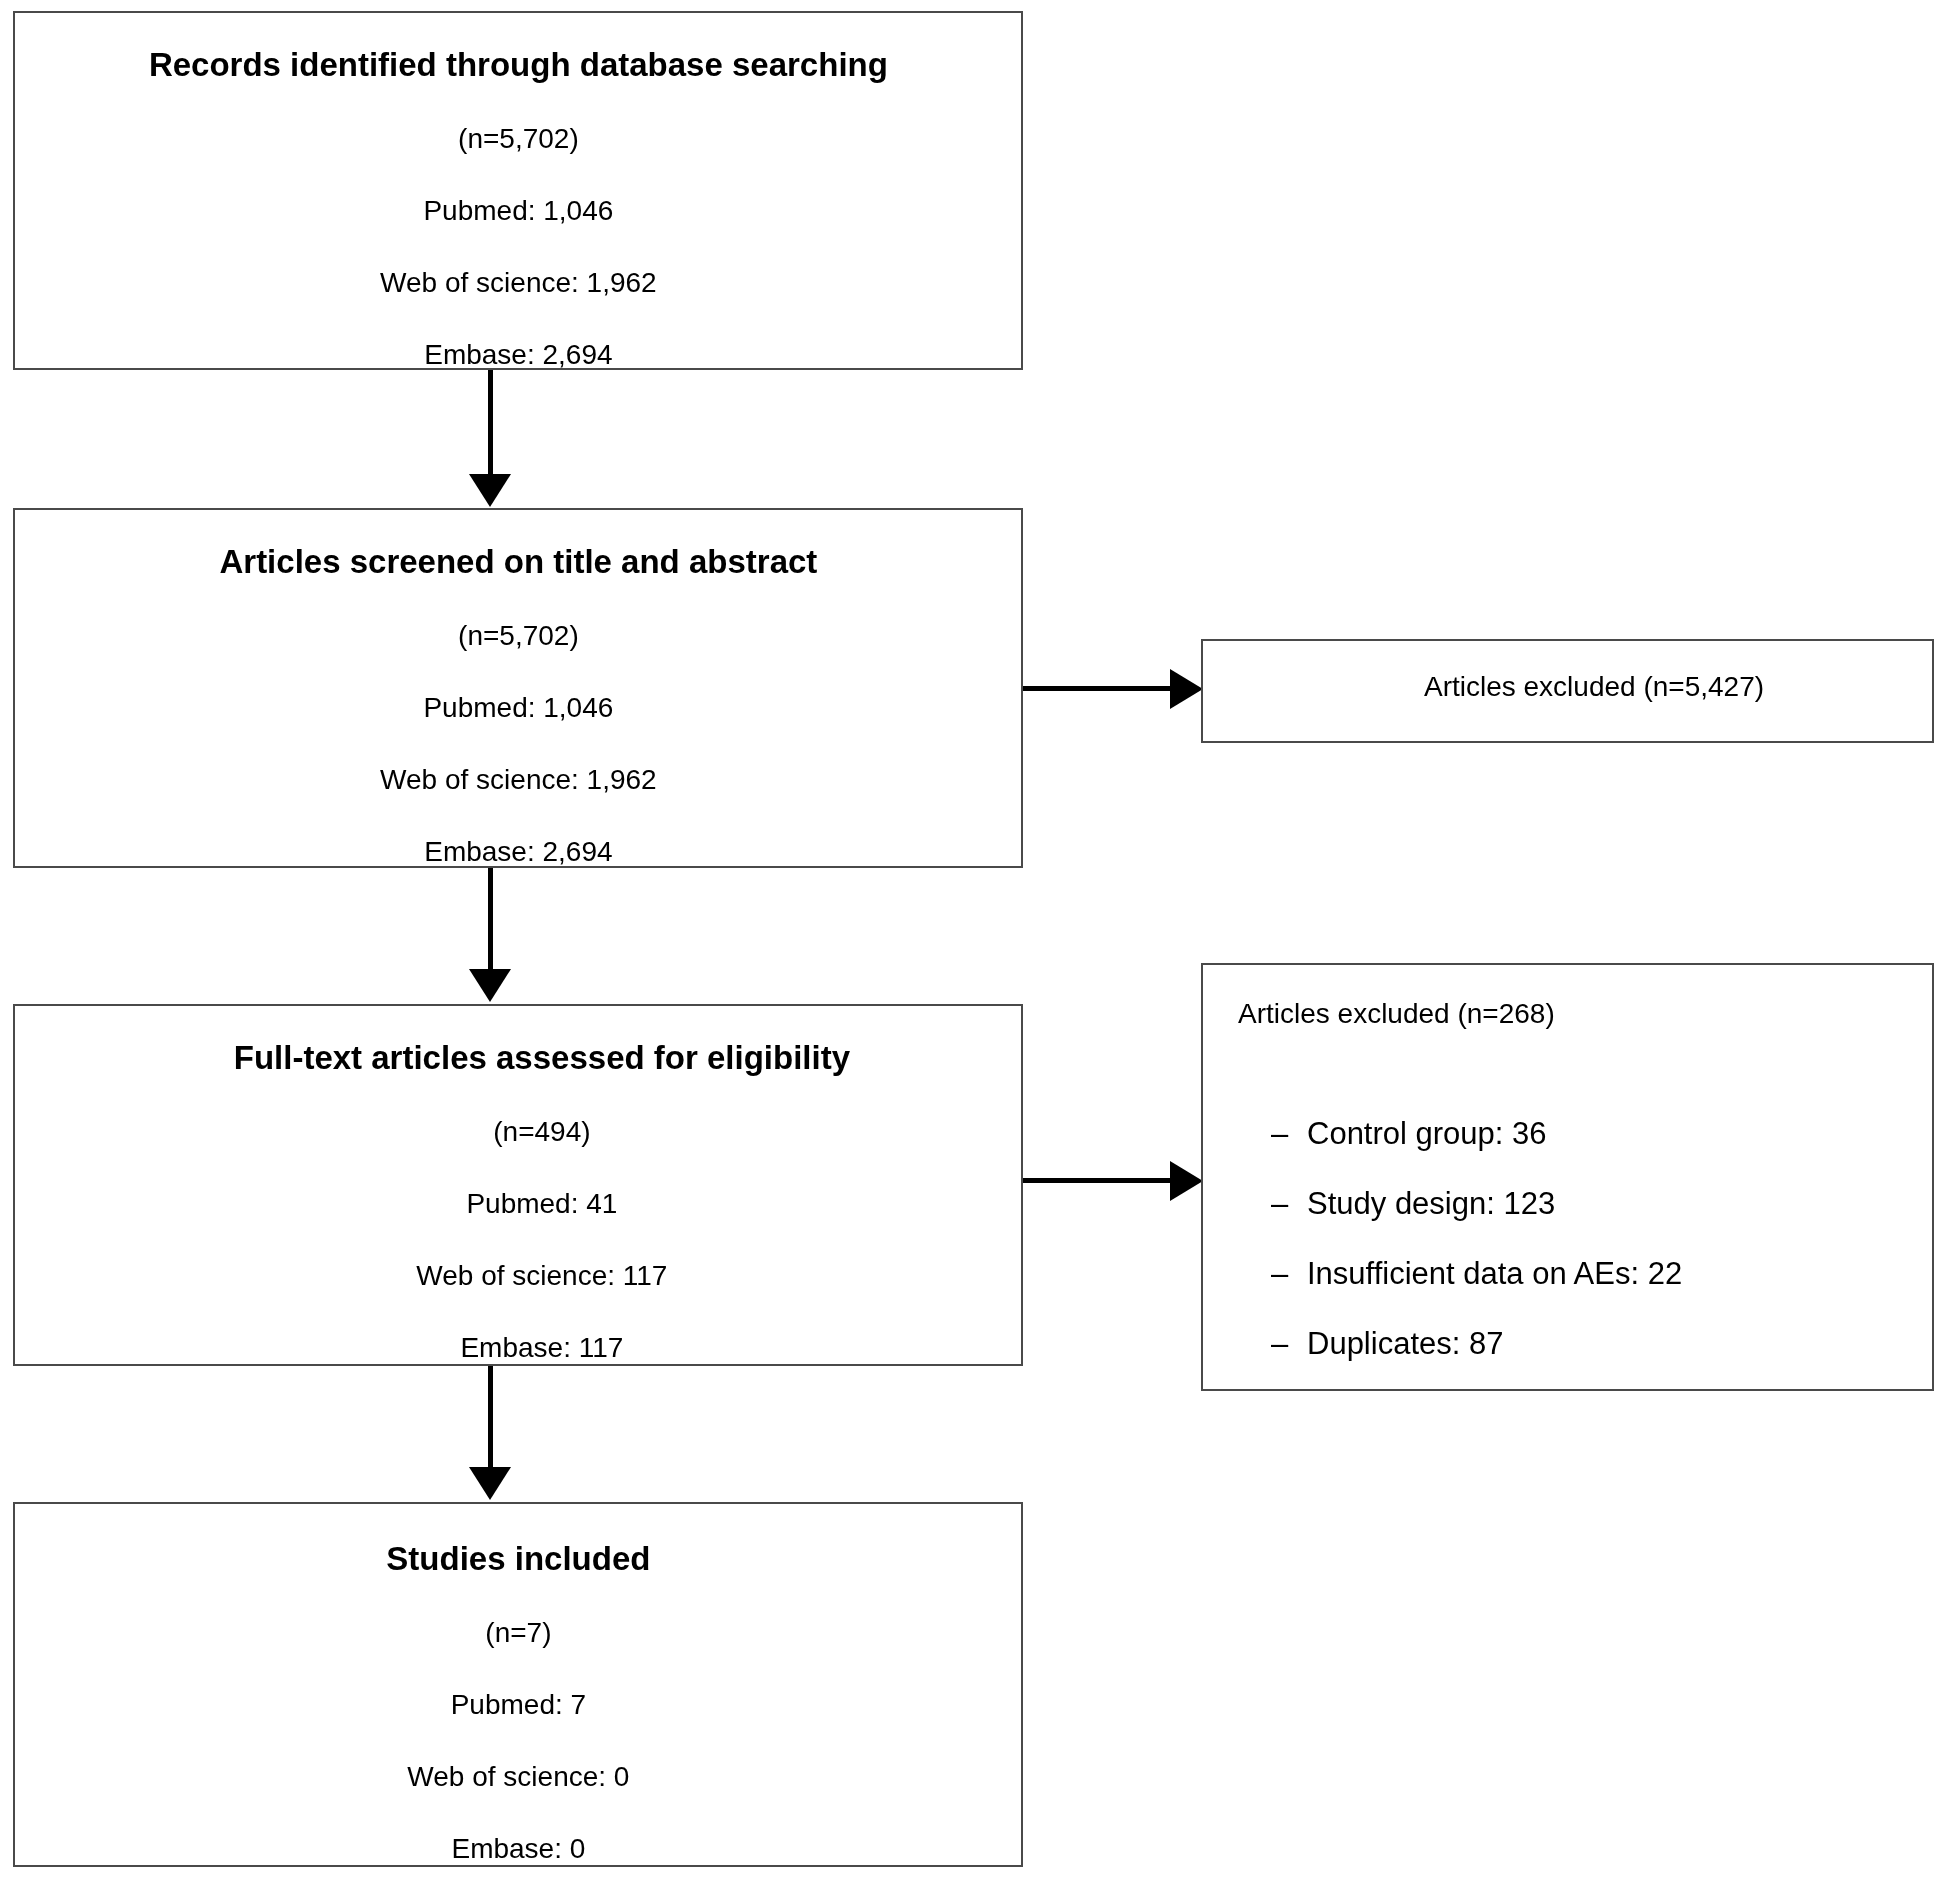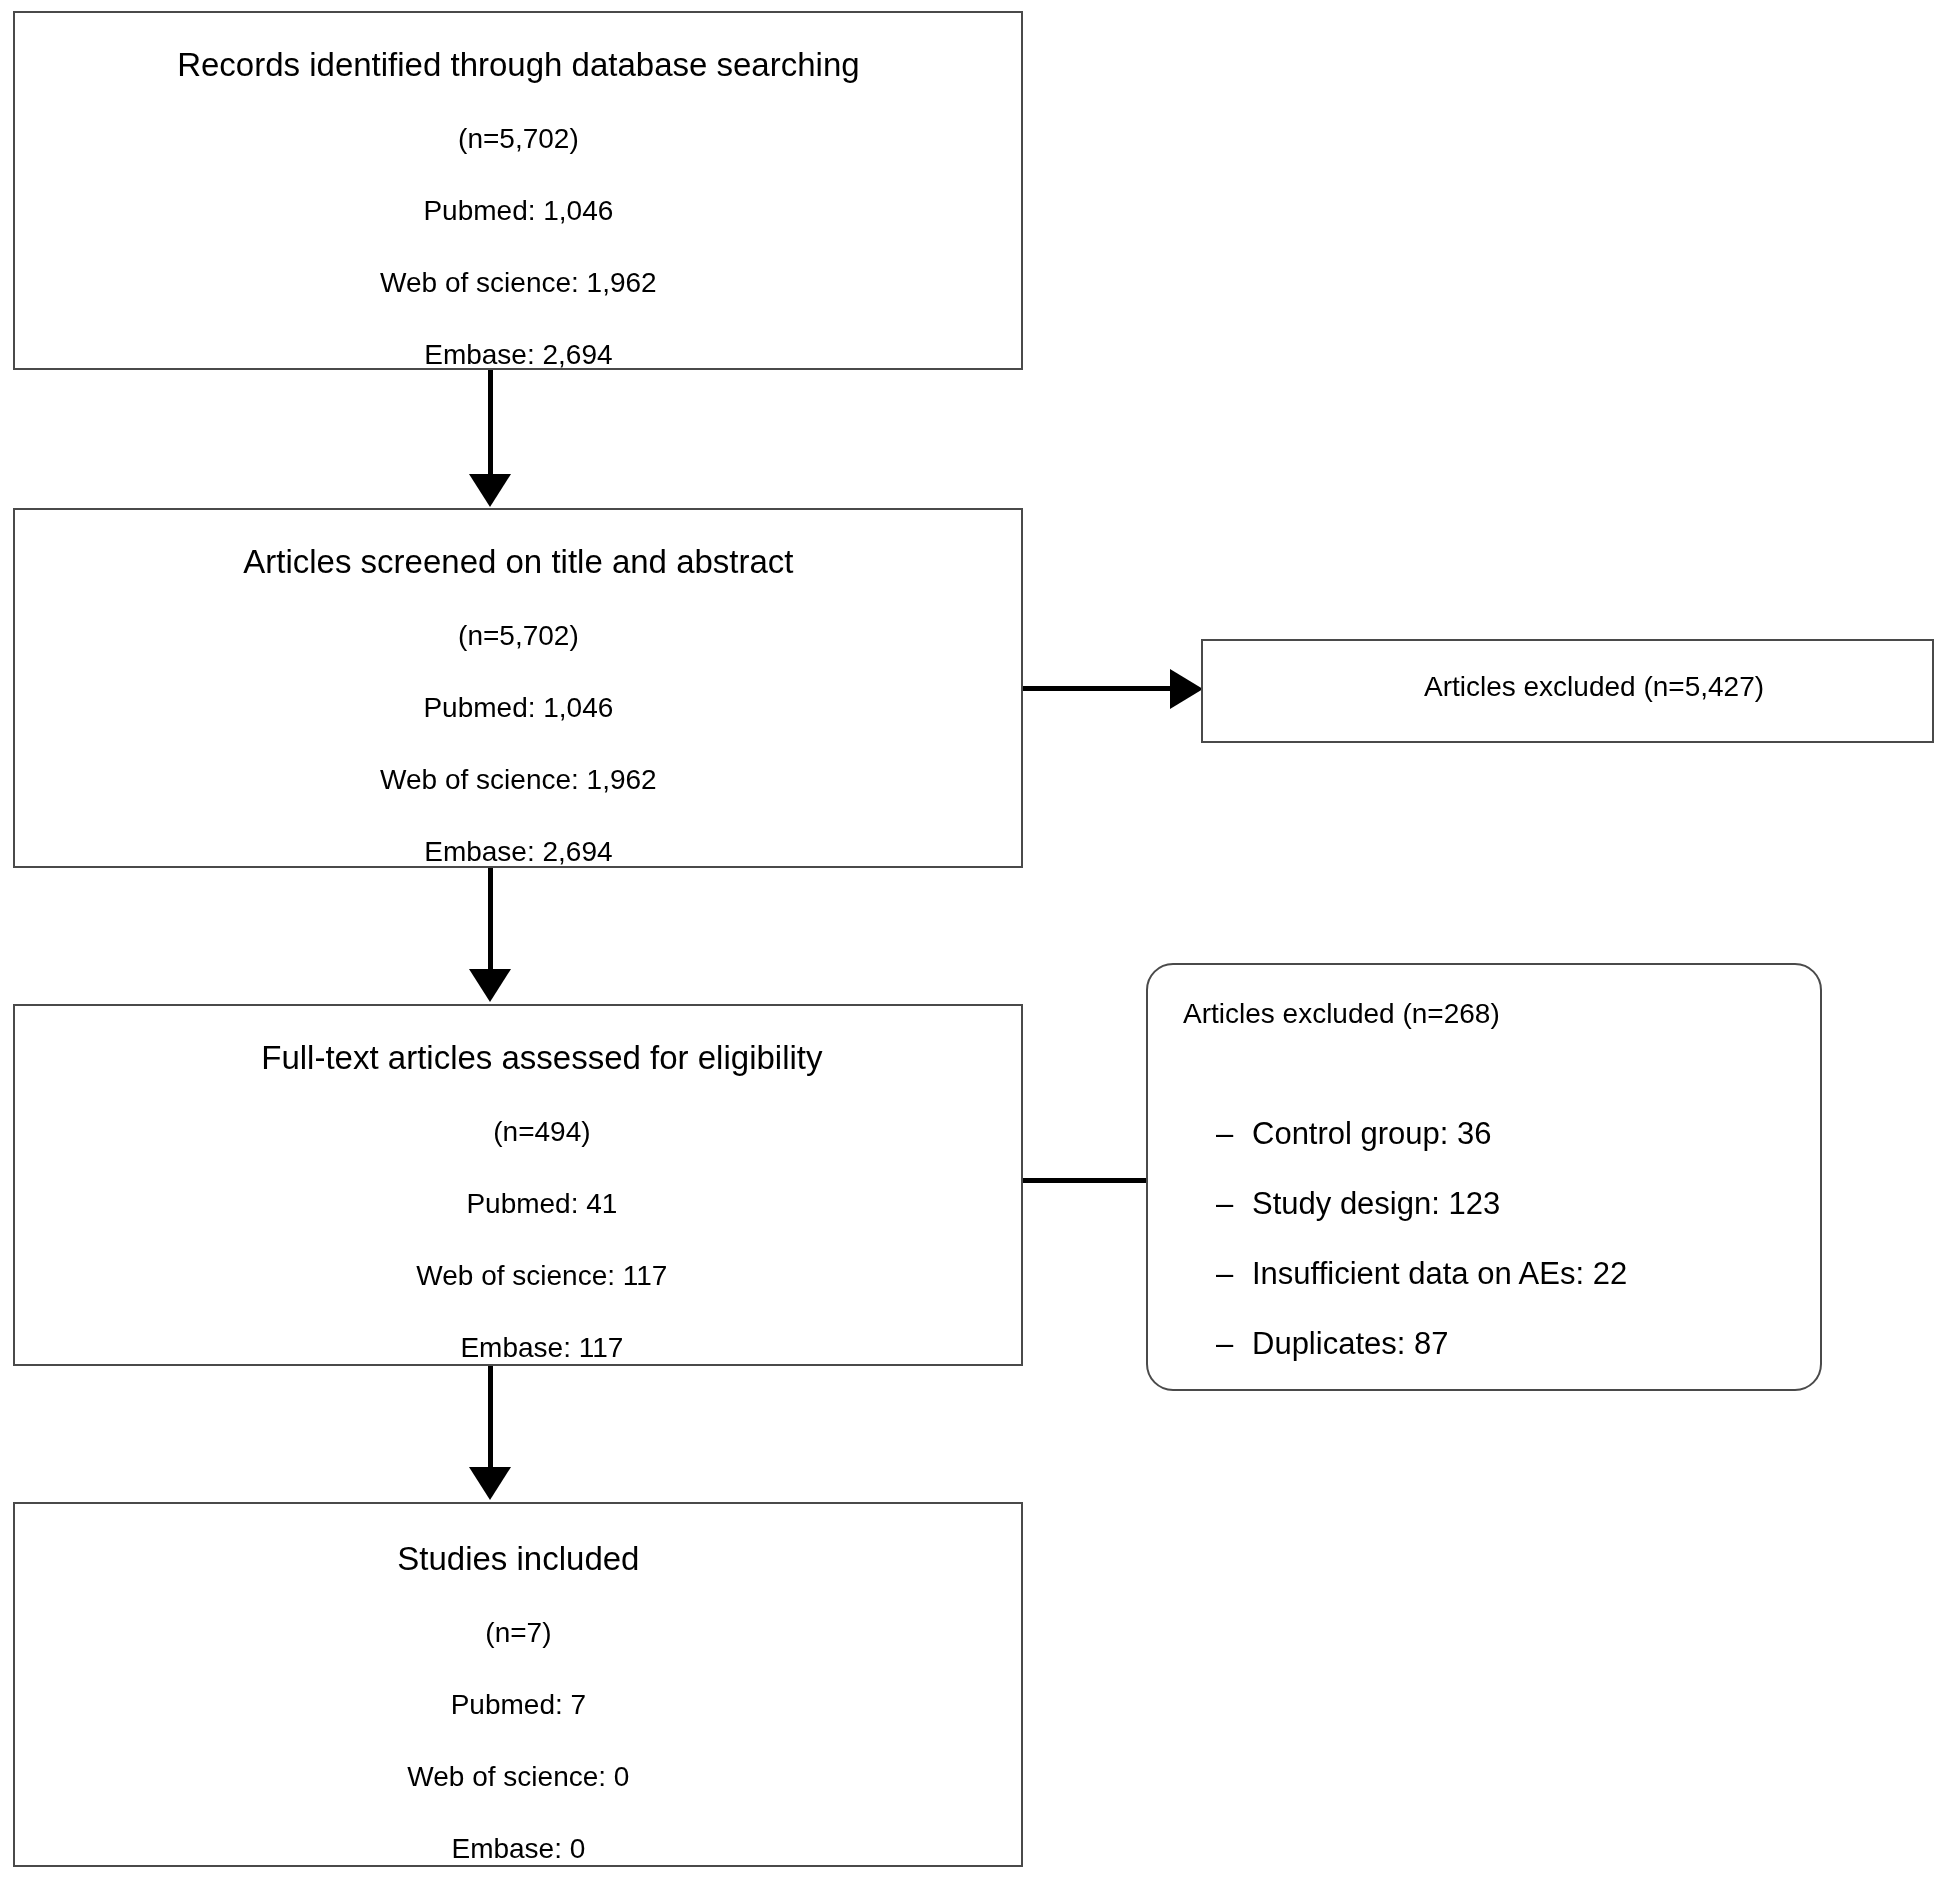--- a/index.html
+++ b/index.html
@@ -37,20 +37,21 @@
   }
 
   .line {
     font-size: 28px;
     line-height: 1.0;
     white-space: nowrap;
     color: #000;
   }
   .line.title {
     font-size: 33px;
+    font-weight: bold;
   }
   .ln-gap { height: 44px; }
 
   
   .reason-row {
     display: flex;
     align-items: baseline;
     font-size: 31px;
     white-space: nowrap;
   }
@@ -149,21 +150,21 @@
       <div class="ln-gap"></div>
       <div class="line">Web of science: 117</div>
       <div class="ln-gap"></div>
       <div class="line">Embase: 117</div>
     </div>
   </div>
 
   <div class="conn-h" style="left:1023px; top:1178px; width:149px;"></div>
   <div class="arrow-right" style="left:1170px; top:1161px;"></div>
 
-  <div class="flow-box" style="left:1146px; top:963px; width:676px; height:428px;border-radius:27px;">
+  <div class="flow-box" style="left:1201px; top:963px; width:733px; height:428px;">
     <div class="box-inner left-aligned" style="top:35px; padding-left:35px;">
       <div class="line">Articles excluded (n=268)</div>
       <div style="height:40px;"></div>
       <div style="height:48px;"></div>
 
       <div class="reason-row">
         <span class="reason-dash">–</span>
         <span class="reason-text">Control group: 36</span>
       </div>
       <div style="height:34px;"></div>

